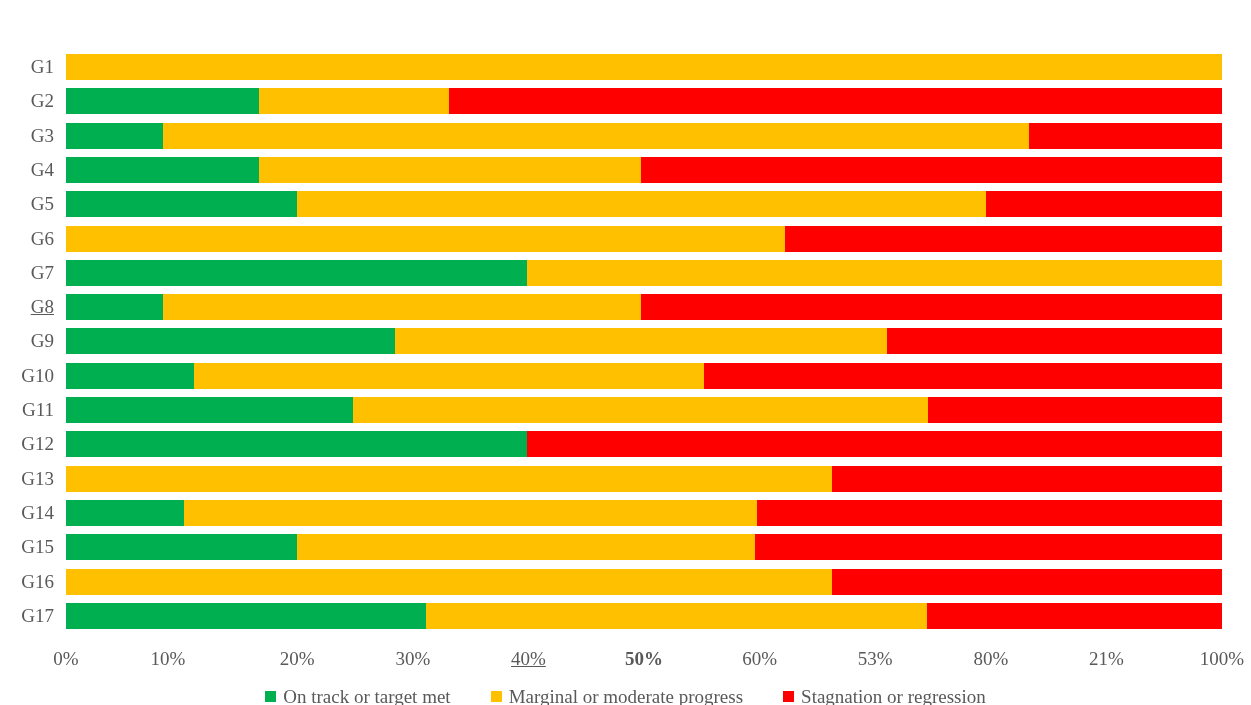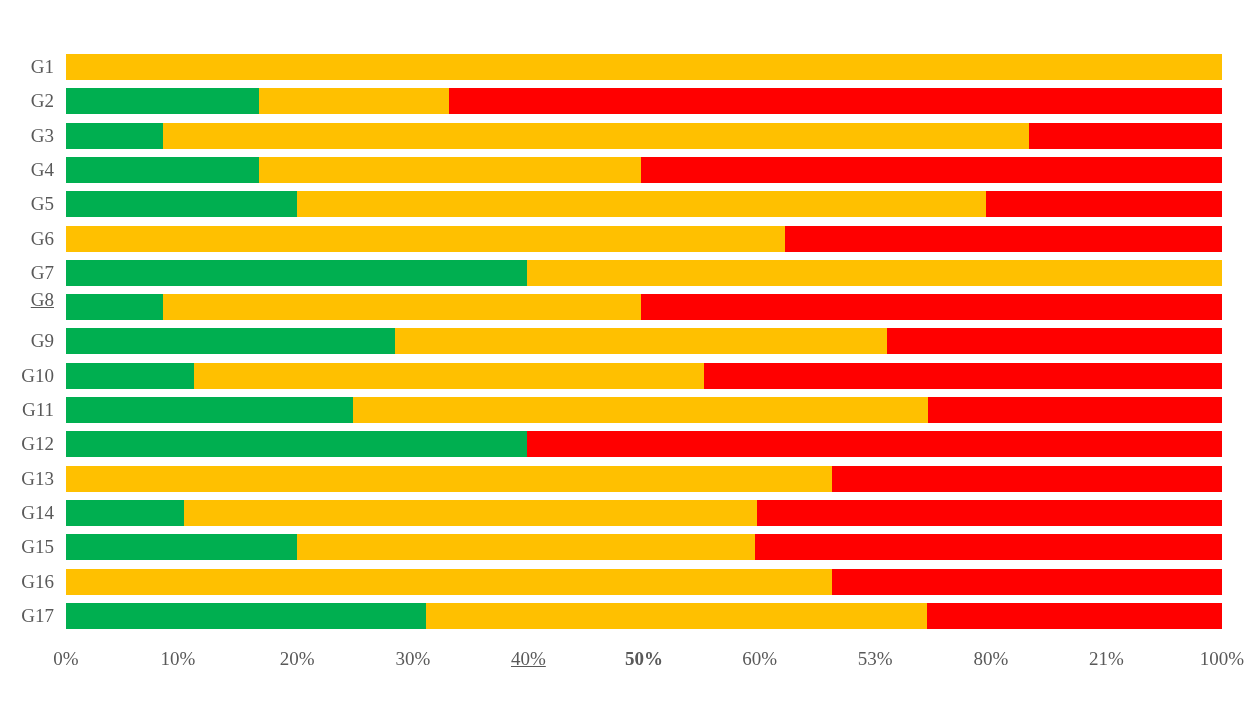--- a/index.html
+++ b/index.html
@@ -121,21 +121,21 @@
 <div id="chart-root">
 
   <div id="category-labels">
       <div class="cat-label" style="top: 22px;">G1</div>
       <div class="cat-label" style="top: 56.3px;">G2</div>
       <div class="cat-label" style="top: 90.6px;">G3</div>
       <div class="cat-label" style="top: 124.9px;">G4</div>
       <div class="cat-label" style="top: 159.2px;">G5</div>
       <div class="cat-label" style="top: 193.5px;">G6</div>
       <div class="cat-label" style="top: 227.8px;">G7</div>
-      <div class="cat-label" style="top: 255px; text-decoration: underline;">G8</div>
+      <div class="cat-label" style="top: 262px; text-decoration: underline;">G8</div>
       <div class="cat-label" style="top: 296.4px;">G9</div>
       <div class="cat-label" style="top: 330.7px;">G10</div>
       <div class="cat-label" style="top: 365px;">G11</div>
       <div class="cat-label" style="top: 399.3px;">G12</div>
       <div class="cat-label" style="top: 433.6px;">G13</div>
       <div class="cat-label" style="top: 467.9px;">G14</div>
       <div class="cat-label" style="top: 502.2px;">G15</div>
       <div class="cat-label" style="top: 536.5px;">G16</div>
       <div class="cat-label" style="top: 570.8px;">G17</div>
     </div>
@@ -216,26 +216,40 @@
       </div>
       <div class="bar-row" style="top: 548.8px;">
         <div class="segment green" style="width: 31.1%; background: rgb(0, 175, 80);"></div>
         <div class="segment yellow" style="width: 43.4%; background: rgb(255, 192, 0);"></div>
         <div class="segment red" style="width: 25.5%; background: rgb(255, 0, 0);"></div>
       </div>
     </div>
 
   <div id="x-axis">
       <div class="x-tick" style="left: 66px;">0%</div>
-      <div class="x-tick" style="left: 178px;">10%</div>
+      <div class="x-tick" style="left: 168px;">10%</div>
       <div class="x-tick" style="left: 297.2px;">20%</div>
       <div class="x-tick" style="left: 412.8px;">30%</div>
       <div class="x-tick" style="left: 528.4px; text-decoration: underline;">40%</div>
       <div class="x-tick" style="left: 644px; font-weight: bold;">50%</div>
       <div class="x-tick" style="left: 759.6px;">60%</div>
       <div class="x-tick" style="left: 875.2px;">53%</div>
       <div class="x-tick" style="left: 990.8px;">80%</div>
       <div class="x-tick" style="left: 1106.4px;">21%</div>
       <div class="x-tick" style="left: 1222px;">100%</div>
     </div>
 
+  <div id="legend">
+      <div class="legend-item">
+        <span class="legend-swatch green" style="background: rgb(0, 175, 80);"></span>
+        <span class="legend-text">On track or target met</span>
+      </div>
+      <div class="legend-item">
+        <span class="legend-swatch yellow" style="background: rgb(255, 192, 0);"></span>
+        <span class="legend-text">Marginal or moderate progress</span>
+      </div>
+      <div class="legend-item">
+        <span class="legend-swatch red" style="background: rgb(255, 0, 0);"></span>
+        <span class="legend-text">Stagnation or regression</span>
+      </div>
+    </div>
 
 </div>
 
 </body></html>

